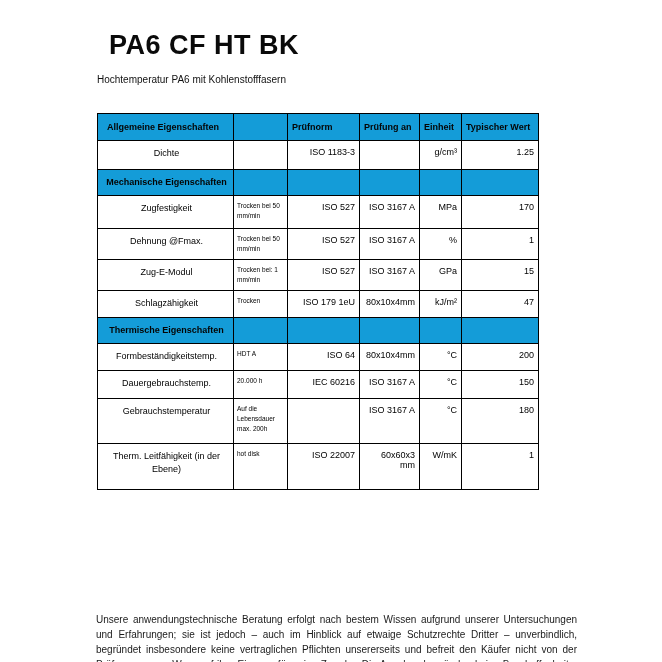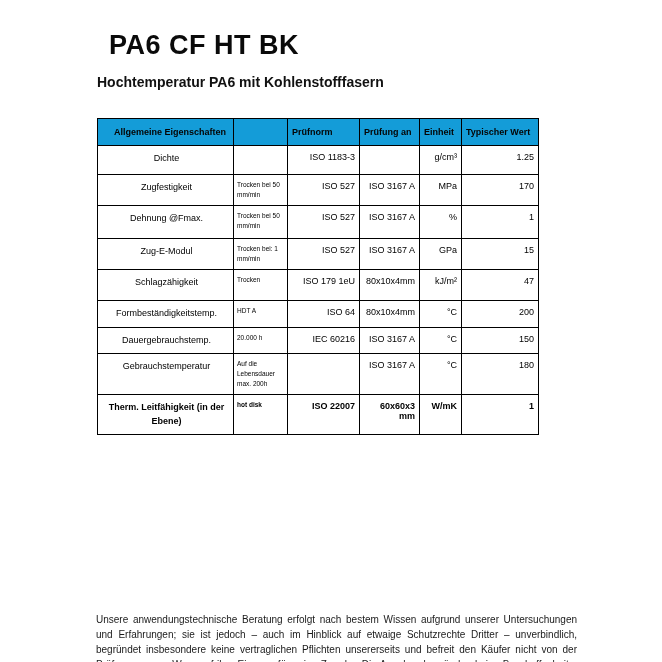--- a/index.html
+++ b/index.html
@@ -12,21 +12,21 @@
     overflow: hidden;
   }
   .content { position: absolute; left: 97px; top: 30px; width: 441px; }
   .title {
     font-size: 27px;
     font-weight: bold;
     letter-spacing: 0.5px;
     color: #0a0a0a;
     margin-left: 12px;
   }
-  .subtitle { margin-top: 13px; font-size: 14px; color: #111; font-weight: bold; }
+  .subtitle { margin-top: 13px; font-size: 10px; color: #111; }
   table {
     margin-top: 28px;
     width: 441px;
     border-collapse: collapse;
     table-layout: fixed;
   }
   th, td {
     border: 1px solid #000;
     vertical-align: top;
     overflow: hidden;
@@ -35,41 +35,41 @@
   thead th {
     background: var(--accent, #149CD8);
     font-size: 9px;
     font-weight: bold;
     text-align: left;
     vertical-align: middle;
     height: 27px;
     padding: 3px 4px;
     color: #050505;
   }
-  thead th.c0 { text-align: left; padding-left: 16px; }
+  thead th.c0 { text-align: left; padding-left: 9px; }
   tbody td { font-size: 9px; padding: 6px 4px; }
   tbody td.c0 { text-align: center; padding-left: 6px; line-height: 1.45; }
   tbody td.c1 { font-size: 6.5px; line-height: 1.55; padding: 5px 3px; }
   tbody td.c2, tbody td.c3, tbody td.c4, tbody td.c5 { text-align: right; }
   tr.section td {
     background: var(--accent, #149CD8);
     font-weight: bold;
     color: #050505;
     height: 24px;
   }
   
   tbody tr:nth-child(1)  { height: 29px; }
   tbody tr:nth-child(2)  { height: 24px; }
   tbody tr:nth-child(3)  { height: 33px; }
   tbody tr:nth-child(4)  { height: 15px; }
   tbody tr:nth-child(5)  { height: 31px; }
   tbody tr:nth-child(6)  { height: 27px; }
   tbody tr:nth-child(7)  { height: 25px; }
   tbody tr:nth-child(8)  { height: 27px; }
-  tbody tr:nth-child(9)  { height: 28px; font-weight: bold; }
+  tbody tr:nth-child(9)  { height: 28px; }
   tbody tr:nth-child(10) { height: 45px; }
   tbody tr:nth-child(11) { height: 46px; }
   .footer {
     position: absolute;
     left: 96px;
     top: 612px;
     width: 481px;
     font-size: 10px;
     line-height: 1.5;
     color: #1a1a1a;
@@ -104,20 +104,28 @@
     </thead>
     <tbody>
         <tr>
           <td class="c0">Dichte</td>
           <td class="c1"></td>
           <td class="c2">ISO 1183-3</td>
           <td class="c3"></td>
           <td class="c4">g/cm³</td>
           <td class="c5">1.25</td>
         </tr>
+        <tr class="section">
+          <td class="c0">Mechanische Eigenschaften</td>
+          <td class="c1"></td>
+          <td class="c2"></td>
+          <td class="c3"></td>
+          <td class="c4"></td>
+          <td class="c5"></td>
+        </tr>
         <tr>
           <td class="c0">Zugfestigkeit</td>
           <td class="c1">Trocken bei 50 mm/min</td>
           <td class="c2">ISO 527</td>
           <td class="c3">ISO 3167 A</td>
           <td class="c4">MPa</td>
           <td class="c5">170</td>
         </tr>
         <tr>
           <td class="c0">Dehnung @Fmax.</td>
@@ -136,20 +144,28 @@
           <td class="c5">15</td>
         </tr>
         <tr>
           <td class="c0">Schlagzähigkeit</td>
           <td class="c1">Trocken</td>
           <td class="c2">ISO 179 1eU</td>
           <td class="c3">80x10x4mm</td>
           <td class="c4">kJ/m²</td>
           <td class="c5">47</td>
         </tr>
+        <tr class="section">
+          <td class="c0">Thermische Eigenschaften</td>
+          <td class="c1"></td>
+          <td class="c2"></td>
+          <td class="c3"></td>
+          <td class="c4"></td>
+          <td class="c5"></td>
+        </tr>
         <tr>
           <td class="c0">Formbeständigkeitstemp.</td>
           <td class="c1">HDT A</td>
           <td class="c2">ISO 64</td>
           <td class="c3">80x10x4mm</td>
           <td class="c4">°C</td>
           <td class="c5">200</td>
         </tr>
         <tr>
           <td class="c0">Dauergebrauchstemp.</td>

